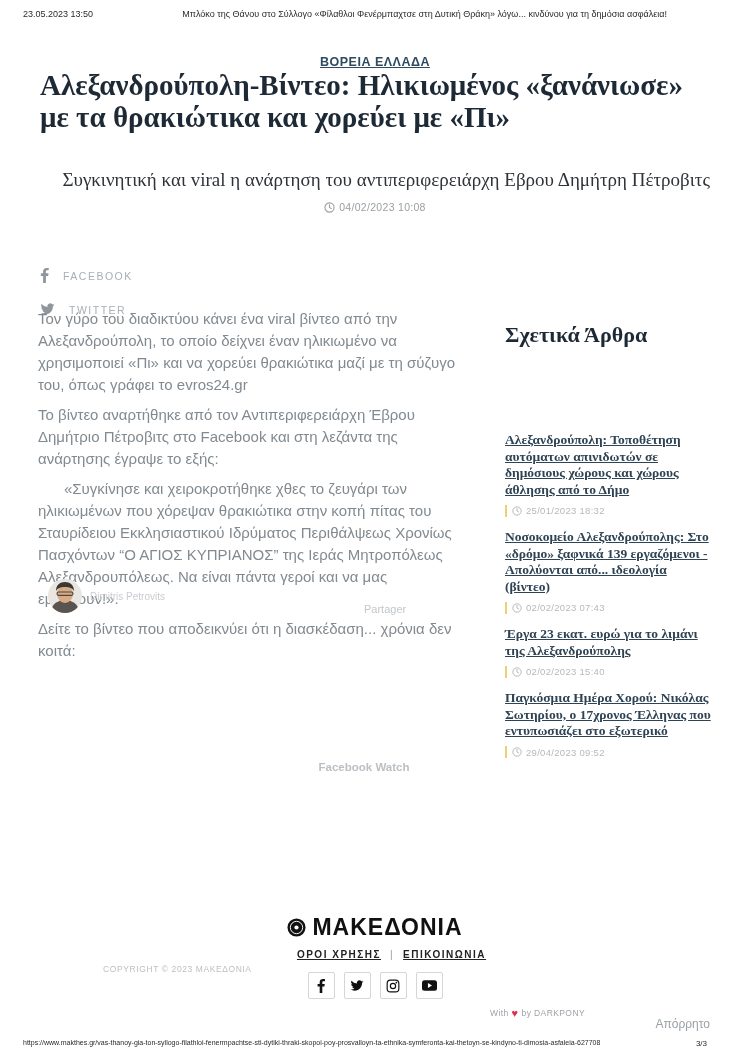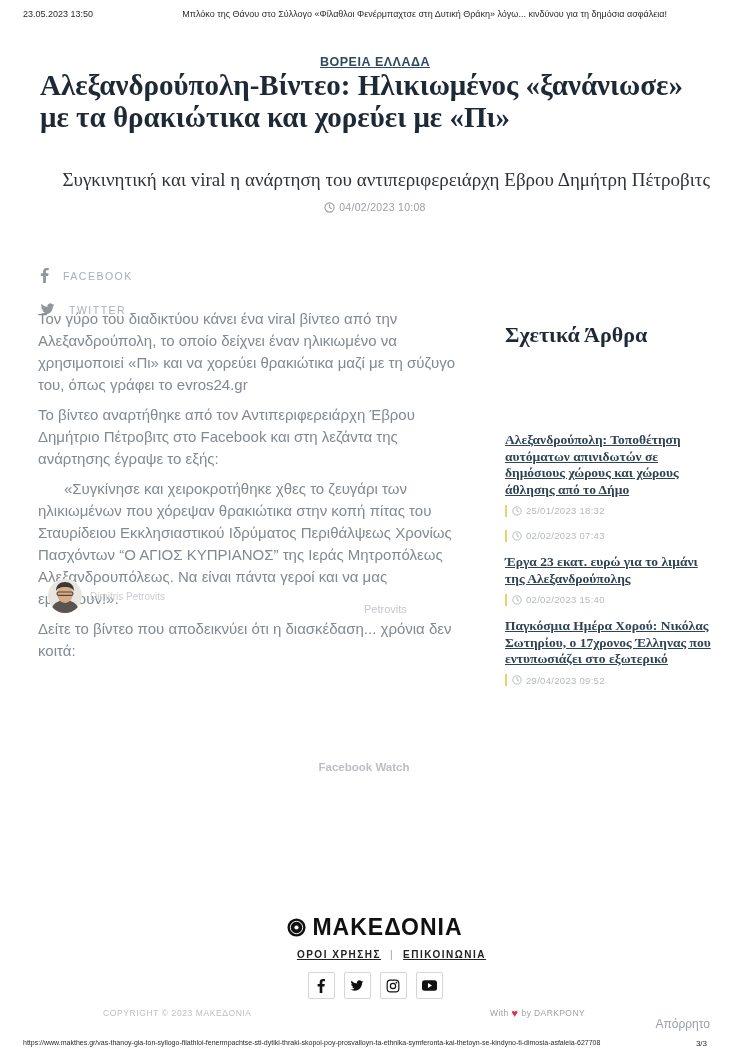--- a/index.html
+++ b/index.html
@@ -80,21 +80,21 @@
   .logo-row { display:flex; justify-content:center; align-items:center; gap:6px; }
   .logo-text { font-size:23px; font-weight:800; letter-spacing:1px; color:#111; font-family:"Liberation Sans", sans-serif; }
   .footer-links { margin-top:8px; font-size:10px; font-weight:bold; letter-spacing:1.5px; color:#222;margin-left:33px; }
   .footer-links a { color:#222; text-decoration:underline; cursor:pointer; }
   .footer-links .sep { color:#999; margin:0 9px; text-decoration:none; font-weight:normal; }
   .social-row { margin-top:12px; display:flex; justify-content:center; gap:9px; }
   .social-box {
     width:27px; height:27px; border:1px solid #d6d6d6; border-radius:2px;
     display:flex; align-items:center; justify-content:center; cursor:pointer; background:#fff;
   }
-  .copyright { position:absolute; left:103px; top:1008px; font-size:8.5px; letter-spacing:0.6px; color:#bcc0c4;text-align:center; }
+  .copyright { position:absolute; left:103px; top:964px; font-size:8.5px; letter-spacing:0.6px; color:#bcc0c4;text-align:center; }
   .credit { position:absolute; left:490px; top:1007px; font-size:8.5px; letter-spacing:0.4px; color:#9ea3a8; }
   .credit .heart { color:#e2304c; font-size:11px; vertical-align:-1px; margin:0 3px; }
   .privacy { position:absolute; right:40px; top:1017px; font-size:12px; color:#9aa0a5; cursor:pointer; }
 
   a { text-decoration:none; }
 </style>
 </head>
 <body>
 
 <div class="print-header">
@@ -142,40 +142,41 @@
   <div class="fb-avatar">
     <svg width="34" height="34" viewBox="0 0 34 34">
       <rect width="34" height="34" fill="#e9e6e1"></rect>
       <ellipse cx="17" cy="30" rx="13" ry="9" fill="#5a5450"></ellipse>
       <ellipse cx="17" cy="15" rx="8" ry="9" fill="#d8ab87"></ellipse>
       <path d="M8 12c0-6 4-9 9-9s9 3 9 9c-2-3-4-4-9-4s-7 1-9 4z" fill="#3d3734"></path>
       <rect x="9" y="13" width="16" height="3.4" rx="1.6" fill="none" stroke="#4c4540" stroke-width="1.1"></rect>
     </svg>
   </div>
   <span class="fb-author">Dimitris Petrovits</span>
-  <span class="fb-share">Petrovits</span>
+  <span class="fb-share">Partager</span>
 </div>
 <div class="fb-watch">Facebook Watch</div>
 
 <aside class="sidebar">
   <div class="sidebar-heading">Σχετικά Άρθρα</div>
 
   <div class="rel-item">
     <a class="rel-title">Αλεξανδρούπολη: Τοποθέτηση αυτόματων απινιδωτών σε δημόσιους χώρους και χώρους άθλησης από το Δήμο</a>
     <div class="rel-meta">
       <span class="rel-bar"></span>
       <svg width="10" height="10" viewBox="0 0 12 12">
           <circle cx="6" cy="6" r="5" fill="none" stroke="#b5babe" stroke-width="1.2"></circle>
           <path d="M6 3v3l2 1.2" fill="none" stroke="#b5babe" stroke-width="1.2" stroke-linecap="round"></path>
         </svg>
       <span class="rel-date">25/01/2023 18:32</span>
     </div>
   </div>
 
   <div class="rel-item">
+    <a class="rel-title">Νοσοκομείο Αλεξανδρούπολης: Στο «δρόμο» ξαφνικά 139 εργαζόμενοι - Απολύονται από... ιδεολογία (βίντεο)</a>
     <div class="rel-meta">
       <span class="rel-bar"></span>
       <svg width="10" height="10" viewBox="0 0 12 12">
           <circle cx="6" cy="6" r="5" fill="none" stroke="#b5babe" stroke-width="1.2"></circle>
           <path d="M6 3v3l2 1.2" fill="none" stroke="#b5babe" stroke-width="1.2" stroke-linecap="round"></path>
         </svg>
       <span class="rel-date">02/02/2023 07:43</span>
     </div>
   </div>
 

